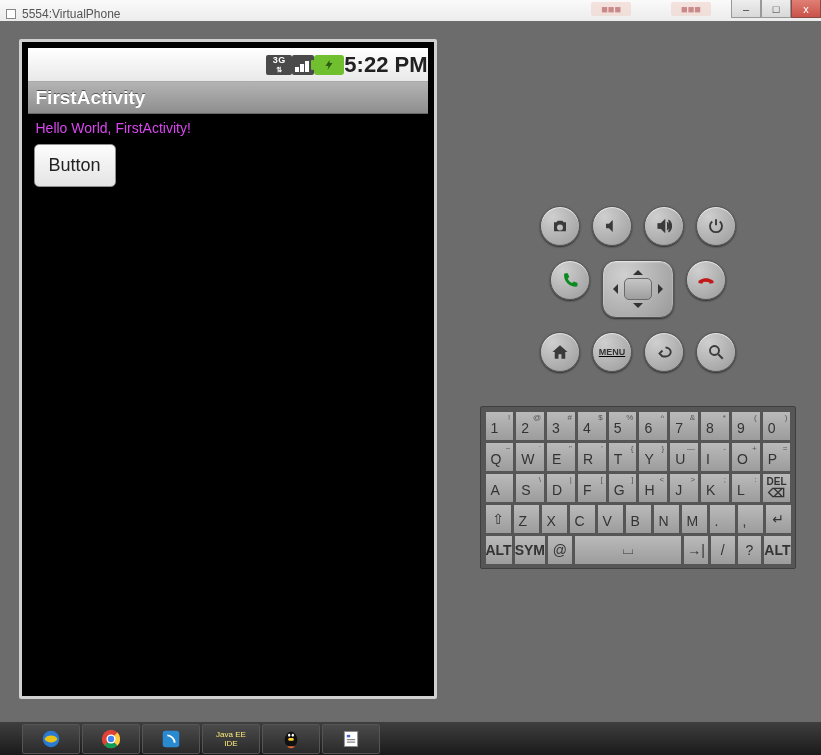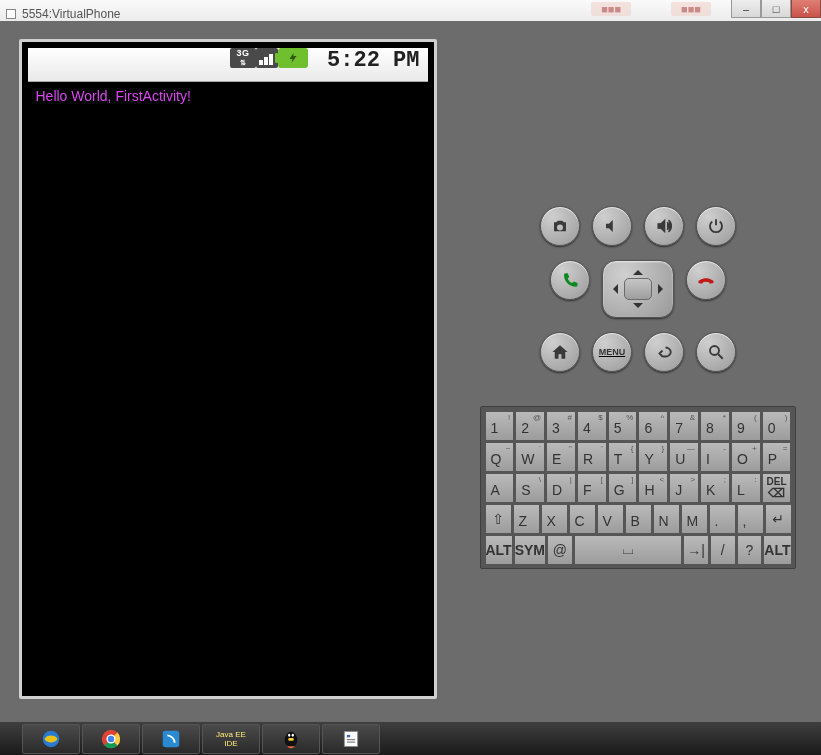--- a/index.html
+++ b/index.html
@@ -50,36 +50,36 @@
     border:3px solid #d0d0d0;
     border-radius:2px;
     position:relative;
   }
   .phone-screen{
     position:absolute; left:6px; top:6px; right:6px; bottom:6px;
     background:#000;
   }
   .status-bar{
     height:34px; background:linear-gradient(#fff,#e9e9e9);
-    display:flex; justify-content:flex-end;
-    padding-right:8px; 
+    display:flex; align-items:center; justify-content:flex-end;
+    padding-right:0; 
     border-bottom:1px solid #aaa;
   }
   .ic{
     display:inline-flex; align-items:center; justify-content:center;
     height:22px;
   }
   .ic-3g{ width:26px; height:20px; background:#4a4a4a; border-radius:2px; color:#fff; font-size:9px; font-weight:bold; display:flex; flex-direction:column; align-items:center; justify-content:center; line-height:9px;}
   .ic-3g span{letter-spacing:.5px;}
   .ic-sig{ width:22px; height:20px; position:relative; background:#4a4a4a; border-radius:2px;}
   .ic-sig::after{content:""; position:absolute; left:3px; bottom:3px; width:4px; height:5px; background:#fff; box-shadow:5px 0 0 0 #fff, 5px -3px 0 0 #fff, 10px 0 0 0 #fff,10px -3px 0 0 #fff,10px -6px 0 0 #fff;}
   .ic-bat{ width:30px; height:20px; border-radius:3px; background:#6fbf2e; position:relative; display:flex; align-items:center; justify-content:center;}
   .ic-bat::before{content:""; position:absolute; left:-3px; top:5px; width:3px; height:10px; background:#6fbf2e; border-radius:1px;}
   .ic-bat svg{width:12px;height:14px;}
-  .clock{ font-size:22px; font-weight:bold; color:#222; margin-left:19px;font-family:Liberation Mono, monospace;}
+  .clock{ font-size:22px; font-weight:bold; color:#222; margin-left:0;}
 
   .app-titlebar{
     height:32px; background:linear-gradient(#b4b4b4,#8e8e8e);
     color:#fff; font-size:19px; font-weight:bold;
     display:flex; align-items:center; padding-left:8px;
     text-shadow:0 -1px 0 #555;
     border-bottom:1px solid #666;
   }
   .app-content{
     padding:4px 6px;
@@ -193,22 +193,26 @@
               <span style="font-size:7px;">⇅</span>
             </span>
           <span class="ic ic-sig"></span>
           <span class="ic ic-bat">
             <svg viewBox="0 0 24 24">
                 <path fill="#2d5a10" d="M13 2 L5 14 H11 L9 22 L19 8 H13 Z"></path>
               </svg>
           </span>
           <span class="clock">5:22 PM</span>
         </div>
+        <div class="app-titlebar">
+          <span>FirstActivity</span>
+        </div>
         <div class="app-content">
           <div class="hello-text">Hello World, FirstActivity!</div>
+          <button class="app-btn">Button</button>
         </div>
       </div>
     </div>
   </div>
 
   <div class="control-panel">
     <div class="round-grid">
       <div class="row">
         <div class="rbtn">
             <svg viewBox="0 0 24 24">

